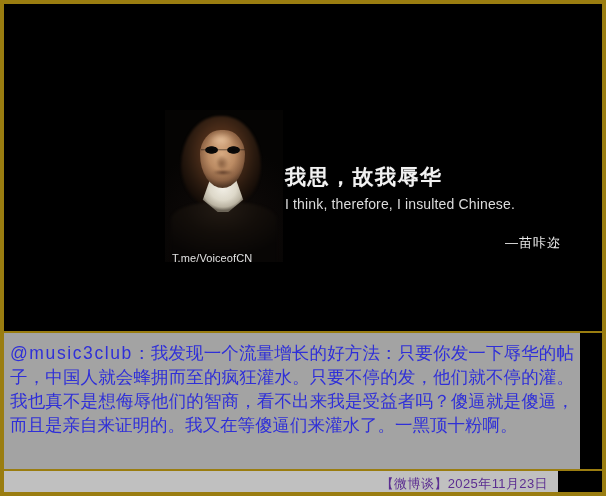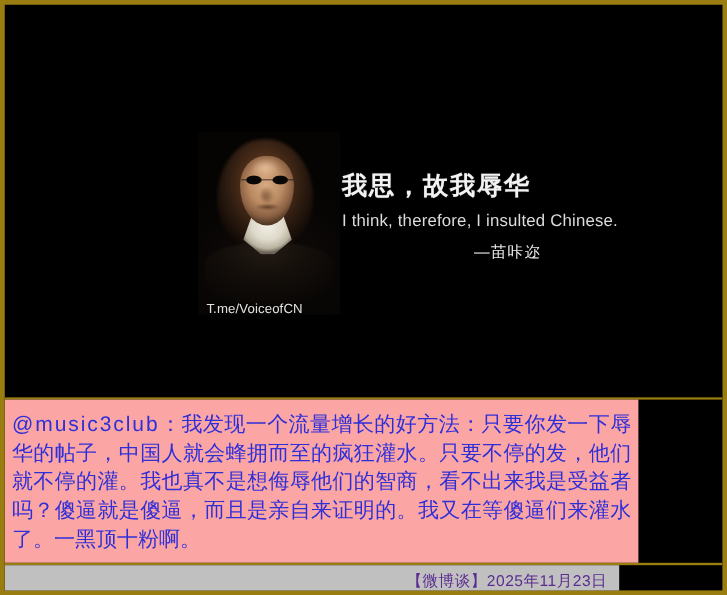--- a/index.html
+++ b/index.html
@@ -166,50 +166,51 @@
     width: 300px;
   }
   #meme-headline {
     color: #f2f2f2;
     font-size: 21px;
     font-weight: 600;
     letter-spacing: 1.5px;
     line-height: 1.1;
     white-space: nowrap;
     text-shadow: 0 0 1px rgba(255,255,255,.25);
+    margin-top: 21px;
   }
   #meme-sub {
     color: #dcdcdc;
     font-size: 14px;
     letter-spacing: .15px;
     margin-top: 8px;
     white-space: nowrap;
   }
   #meme-attrib {
     color: #e8e8e8;
     font-size: 13px;
     letter-spacing: 1px;
-    margin-top: 10px;
-    text-align: center;
+    margin-top: 22px;
+    text-align: right;
     padding-right: 24px;
     white-space: nowrap;
   }
 
   
   #divider-top {
     height: 2px;
     background: #9a7d10;
     width: 598px;
   }
 
   
   #post-body {
-    width: 528px;
+    width: 576px;
     box-sizing: border-box;
-    background: #fca5a5;
+    background: #a3a3a3;
     padding: 8px 6px 6px 6px;
     height: 136px;
     overflow: hidden;
   }
   #post-text {
     color: #2f2fd8;
     font-size: 17.5px;
     line-height: 24px;
     letter-spacing: 0px;
     text-align: justify;
@@ -221,21 +222,21 @@
     letter-spacing: 1.6px;
   }
 
   
   #divider-bottom {
     height: 2px;
     background: #9a7d10;
     width: 598px;
   }
   #footer {
-    width: 512px;
+    width: 554px;
     box-sizing: border-box;
     background: #c0c0c0;
     height: 25px;
     display: flex;
     align-items: center;
     justify-content: flex-end;
     padding-right: 10px;
   }
   #footer-stamp {
     color: #5b2d91;

